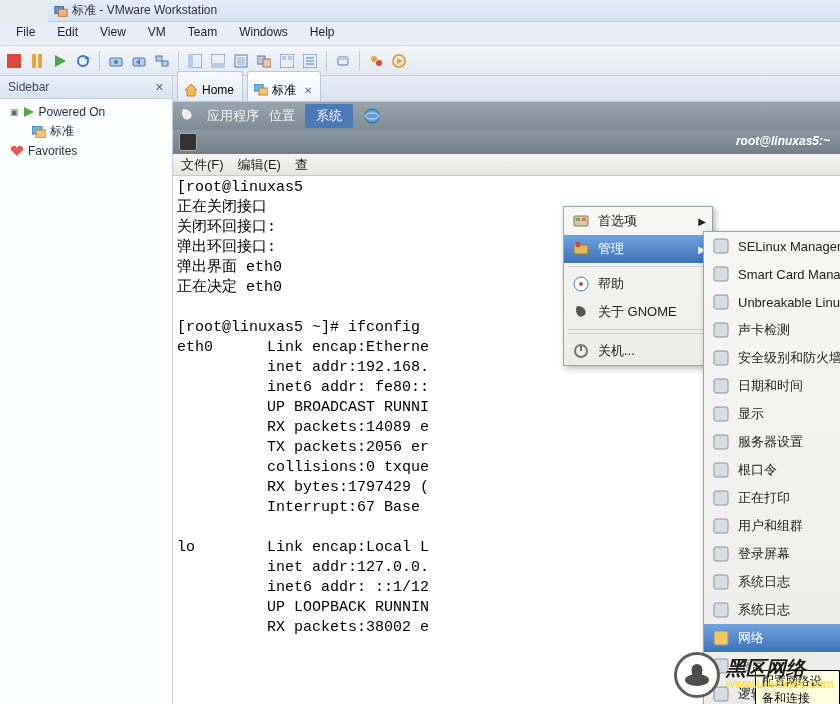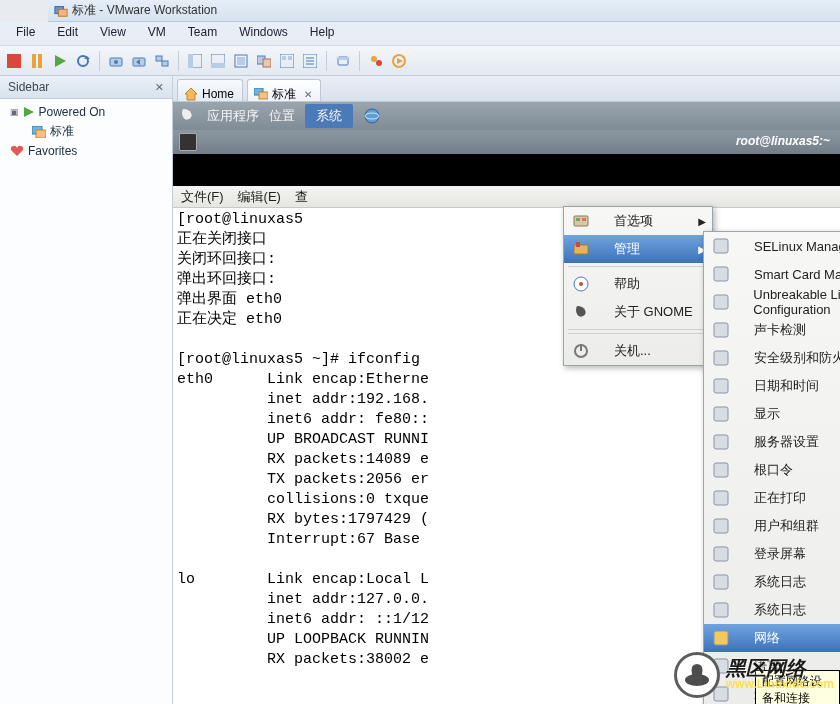--- a/index.html
+++ b/index.html
@@ -19,35 +19,35 @@
 .main { display:flex; height: calc(704px - 22px - 24px - 30px); }
 .sidebar { width: 173px; background:#fcfdfe; border-right:1px solid #c3ced9; }
 .sidebar-header { background: linear-gradient(#eaf0f7,#d8e3ef); padding:4px 8px; font-size:12px; color:#445; border-bottom:1px solid #c3ced9; display:flex; justify-content:space-between; align-items:center;}
 .sidebar-tree { padding:4px 4px; font-size:12px; color:#234;}
 .tree-row { display:flex; align-items:center; padding:2px 0 2px 6px; gap:4px;}
 .tree-row.sub { padding-left:28px;}
 .tri { font-size:9px; color:#667;}
 
 .content { flex:1; display:flex; flex-direction:column; background:#000; position:relative;}
 .tabstrip { height:26px; background:linear-gradient(#e9eef5,#d8e1ec); display:flex; align-items:flex-end; border-bottom:1px solid #bcc8d6;}
-.tab { height:22px; background:linear-gradient(#f7faff,#e4ebf4); border:1px solid #bcc8d6; border-bottom:none; border-radius:3px 3px 0 0; padding:7px 8px 0 6px; display:flex; align-items:center; gap:4px; margin-left:4px; font-size:12px;}
+.tab { height:30px; background:linear-gradient(#f7faff,#e4ebf4); border:1px solid #bcc8d6; border-bottom:none; border-radius:3px 3px 0 0; padding:7px 8px 0 6px; display:flex; align-items:center; gap:4px; margin-left:4px; font-size:12px;}
 .tab.active { background:linear-gradient(#ffffff,#eef3fa);}
 .tab .x { font-size:10px; color:#667; margin-left:4px;}
 
 .gnome-panel { height:28px; background:linear-gradient(#9aa5ae,#7f8b95); display:flex; align-items:center; padding:0 6px; gap:10px; color:#f4f4f4; font-size:13px;}
 .gnome-panel .sys { background:#4a7ab7; padding:3px 11px; border-radius:2px;}
 .term-strip { height:24px; background:linear-gradient(#8d98a2,#717d88); display:flex; align-items:center; padding:0 6px;}
 .term-strip .ticon { width:18px;height:18px; background:#333; border:1px solid #aaa; border-radius:2px; margin-right:6px;}
 .term-title { position:absolute; right:10px; color:#fff; font-weight:bold; font-size:12px; top:58px;font-style:italic;}
-.term-menu { height:22px; background:linear-gradient(#f4f4f2,#e5e5e2); display:flex; align-items:center; padding:0 8px; gap:14px; color:#222; font-size:13px; border-bottom:1px solid #c9c9c6;margin-top:32px;}
+.term-menu { height:22px; background:linear-gradient(#f4f4f2,#e5e5e2); display:flex; align-items:center; padding:0 8px; gap:14px; color:#222; font-size:13px; border-bottom:1px solid #c9c9c6;}
 
 .terminal { flex:1; background:#fff; color:#000; font-family:"Courier New",monospace; font-size:15px; padding:2px 4px; line-height:20px; white-space:pre; overflow:hidden;}
 
 .submenu { position:absolute; background:linear-gradient(#f7f7f5,#ececea); border:1px solid #9aa5ae; box-shadow:2px 2px 6px rgba(0,0,0,.3); font-size:13px; color:#222;}
-.submenu-row { display:flex; align-items:center; height:28px; padding:0 18px 0 8px; gap:24px; position:relative;}
+.submenu-row { display:flex; align-items:center; height:28px; padding:0 18px 0 8px; gap:8px; position:relative;}
 .submenu-row.hi { background:linear-gradient(#6fa3e0,#3d72b8); color:#fff;}
 .submenu-row .arrow { position:absolute; right:6px; font-size:10px;}
 .submenu-sep { height:1px; background:#cfcfcb; margin:3px 4px;}
 .submenu .sicon { width:18px; height:18px; display:flex; align-items:center; justify-content:center;}
 
 #menu1 { left:390px; top:130px; width:150px;}
 #menu2 { left:530px; top:155px; width:300px;}
 
 .tooltip { position:absolute; left:582px; top:594px; background:#ffffe1; border:1px solid #000; padding:2px 6px; font-size:12px; color:#000;}
 

